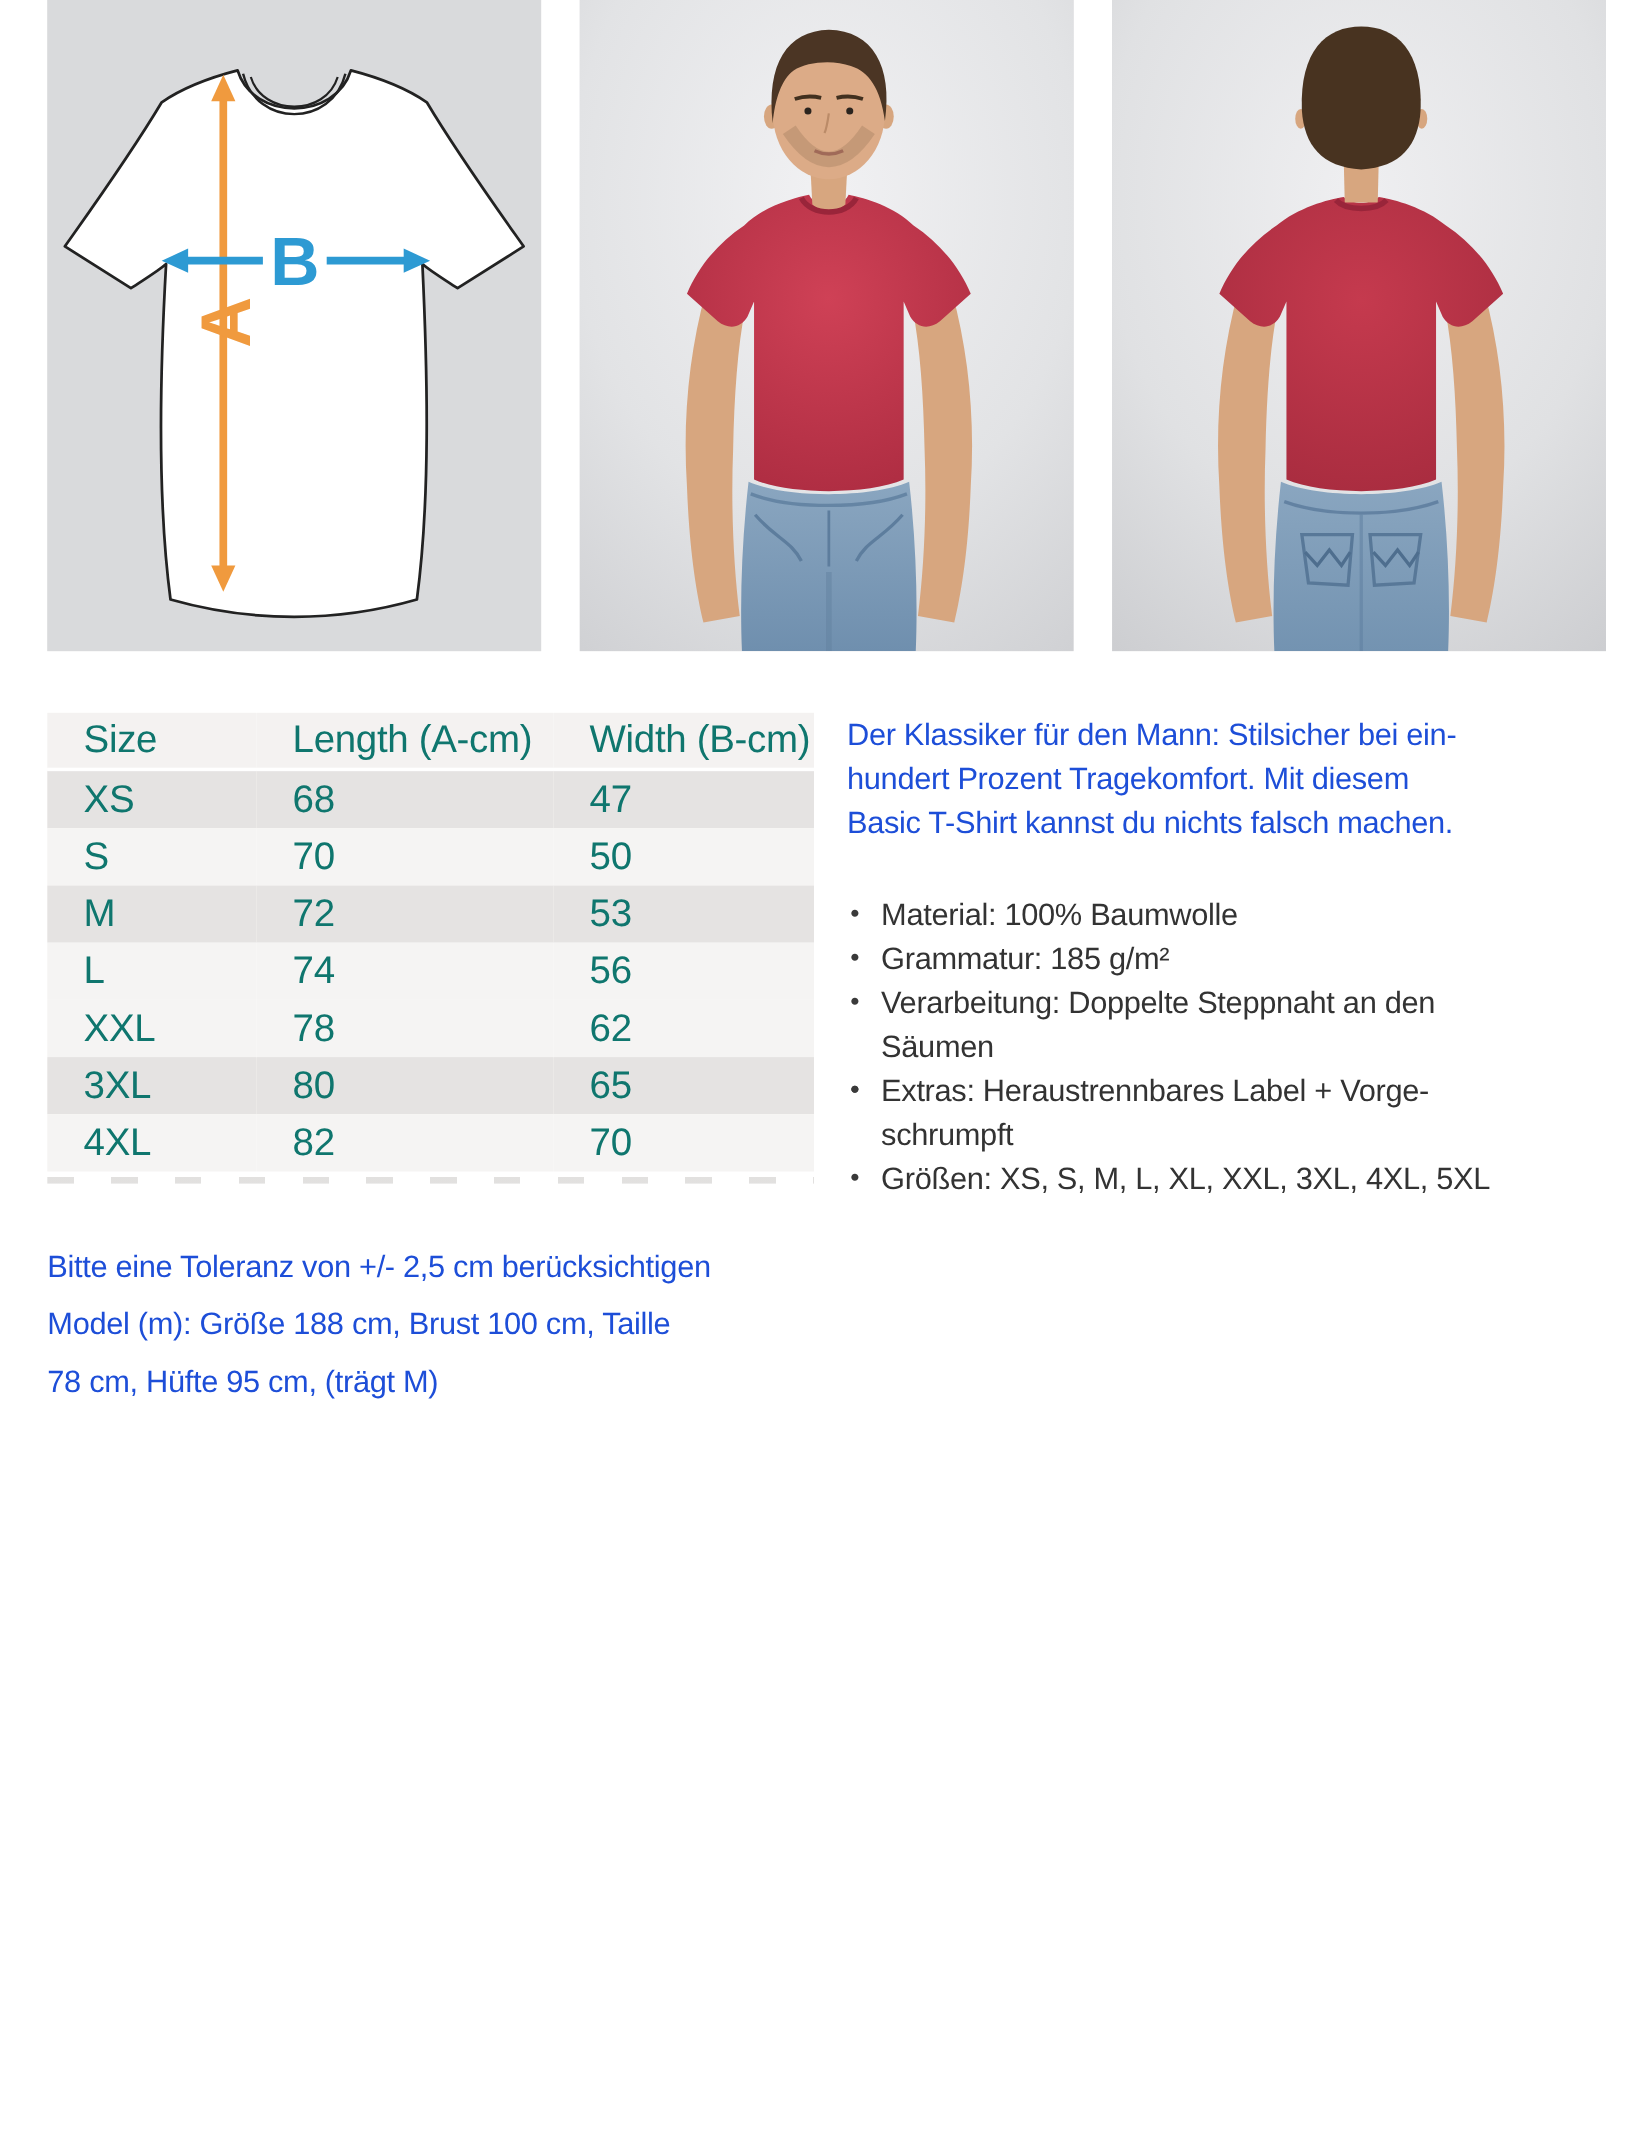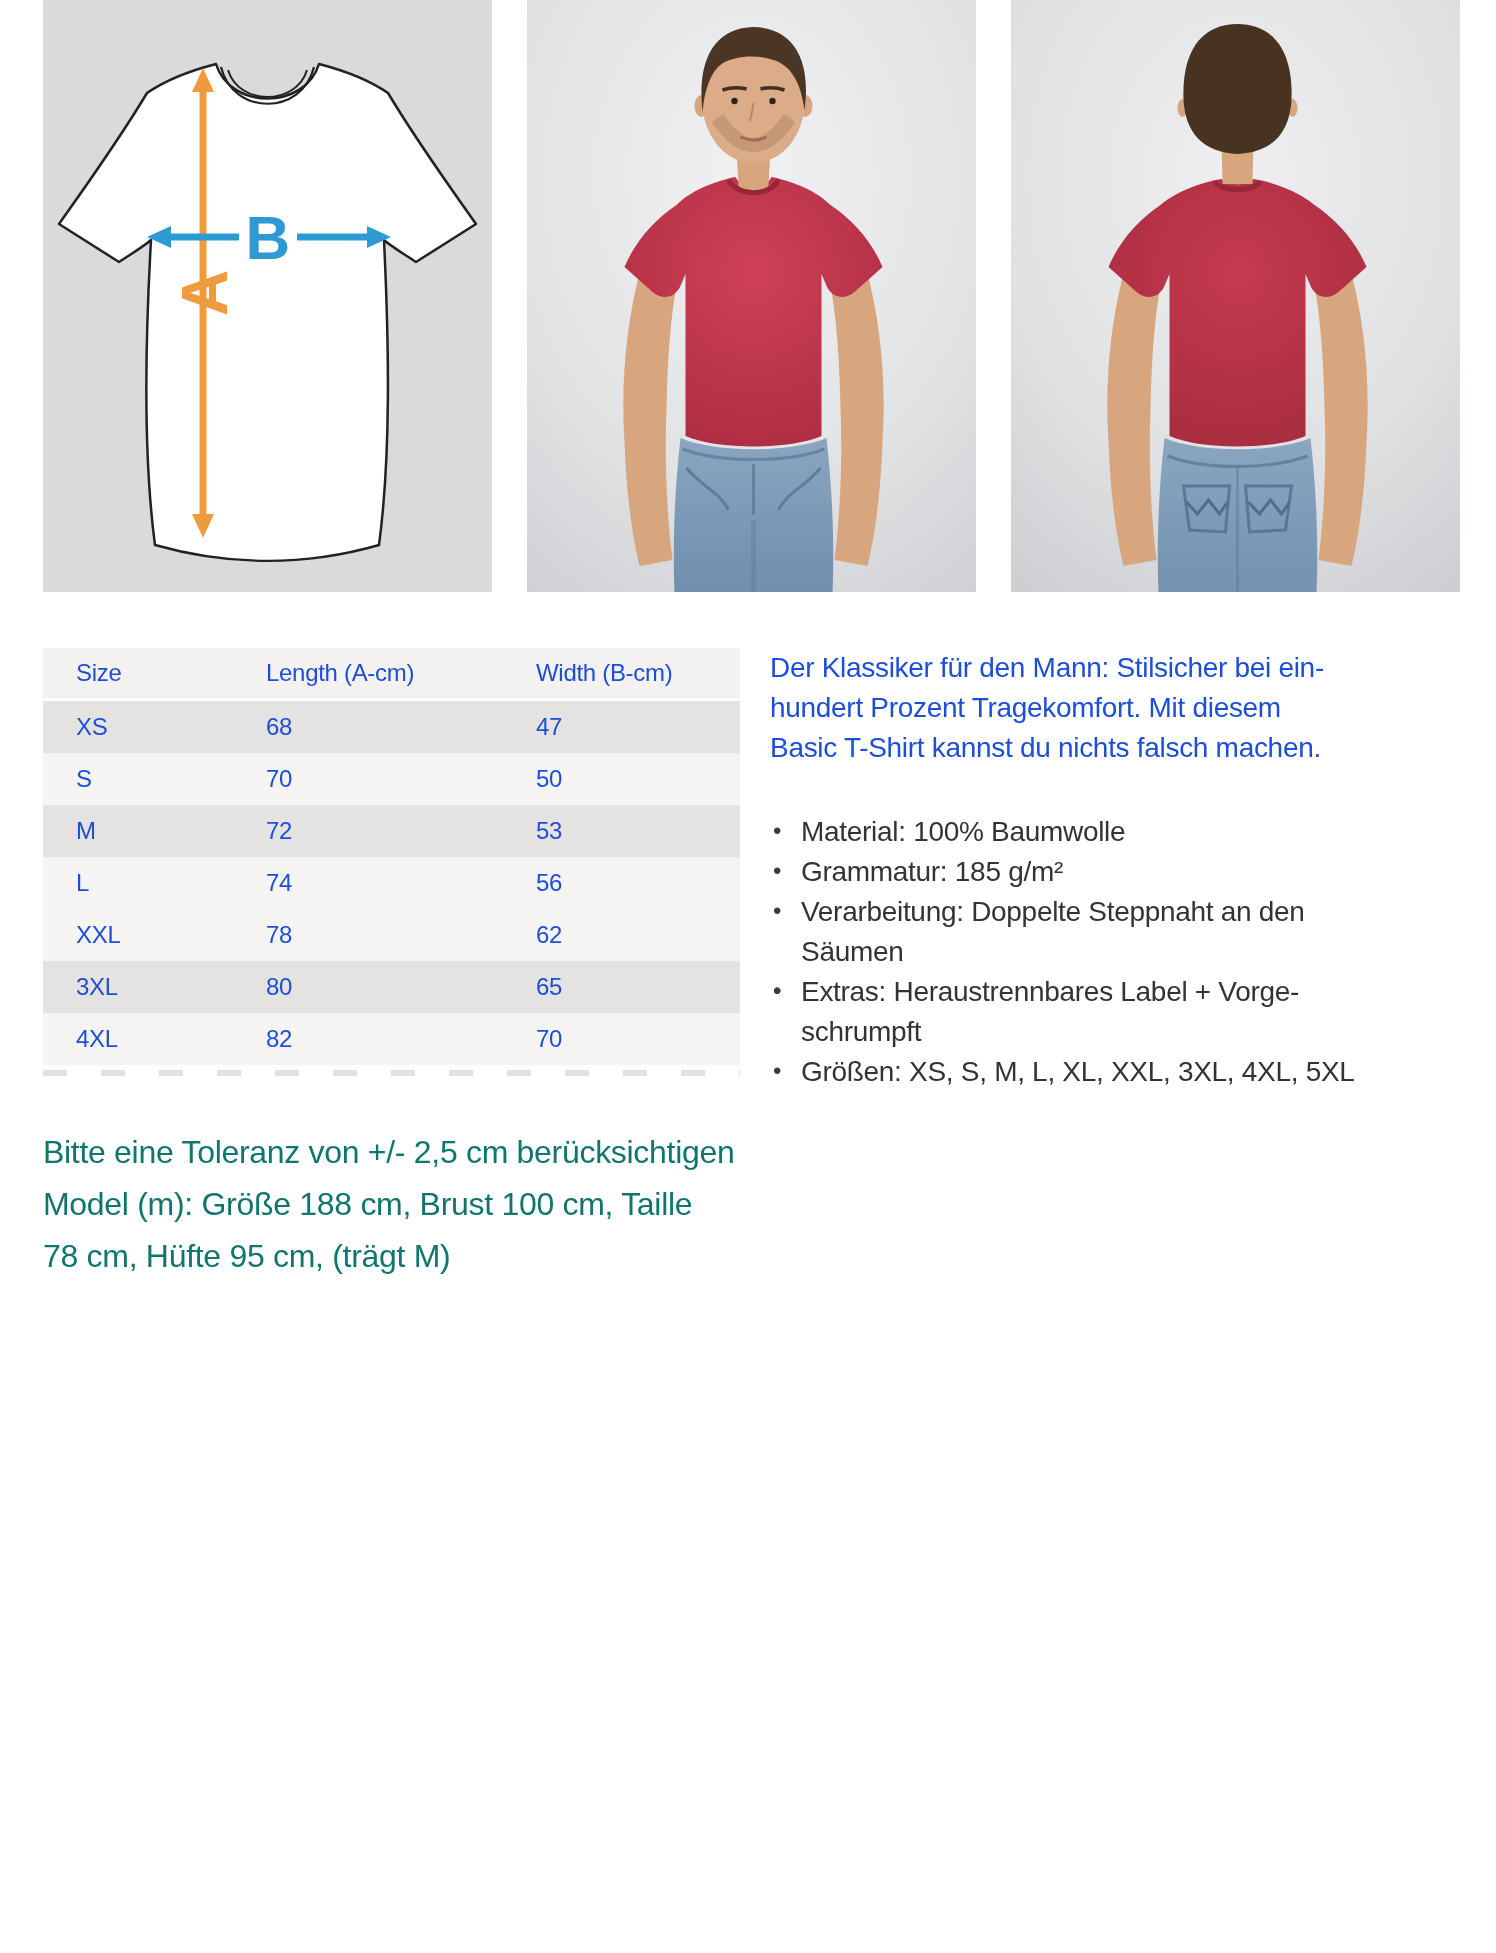--- a/index.html
+++ b/index.html
@@ -11,32 +11,32 @@
   .media-box{width:449px;height:592px;flex:0 0 auto;overflow:hidden;background:#d9dadc;}
   .media-box svg{display:block;width:100%;height:100%;}
 
   
   .content-row{display:flex;align-items:flex-start;padding-left:43px;margin-top:56px;}
   .left-col{width:697px;flex:0 0 auto;}
   .right-col{width:640px;margin-left:30px;flex:0 0 auto;}
 
   
   table.sizes{width:100%;border-collapse:collapse;table-layout:fixed;
-    font-size:24px;color:#1d4ed8;letter-spacing:-0.3px;}
+    font-size:35px;color:#0f766e;letter-spacing:-0.3px;}
   table.sizes col.c1{width:190px;} table.sizes col.c2{width:270px;}
   table.sizes th{font-weight:normal;text-align:left;height:50px;padding:0 0 0 33px;
     background:#f4f2f1;border-bottom:3px solid #fff;}
   table.sizes td{height:52px;padding:0 0 0 33px;}
   table.sizes tr.dark td{background:#e5e3e2;}
   table.sizes tr.light td{background:#f5f4f3;}
 
   .cutoff-strip{height:6px;margin-top:5px;width:100%;opacity:.65;
     background:repeating-linear-gradient(90deg,#d2d0ce 0 24px,transparent 24px 58px);}
 
-  .notes{margin-top:50px;font-size:32px;line-height:52px;color:#0f766e;letter-spacing:-0.3px;}
+  .notes{margin-top:50px;font-size:28px;line-height:52px;color:#1d4ed8;letter-spacing:-0.3px;}
   .notes .model-lead{font-weight:normal;}
   .pre{white-space:pre-line;}
 
   
   .intro{margin:0;font-size:28px;line-height:40px;color:#1d4ed8;
     letter-spacing:-0.3px;white-space:pre-line;}
   ul.features{list-style:none;margin:44px 0 0 0;padding:0;
     font-size:28px;line-height:40px;color:#333;letter-spacing:-0.3px;}
   ul.features li{position:relative;padding-left:31px;}
   ul.features .dot{position:absolute;left:3px;top:-1px;font-size:24px;color:#3a3a3a;}

